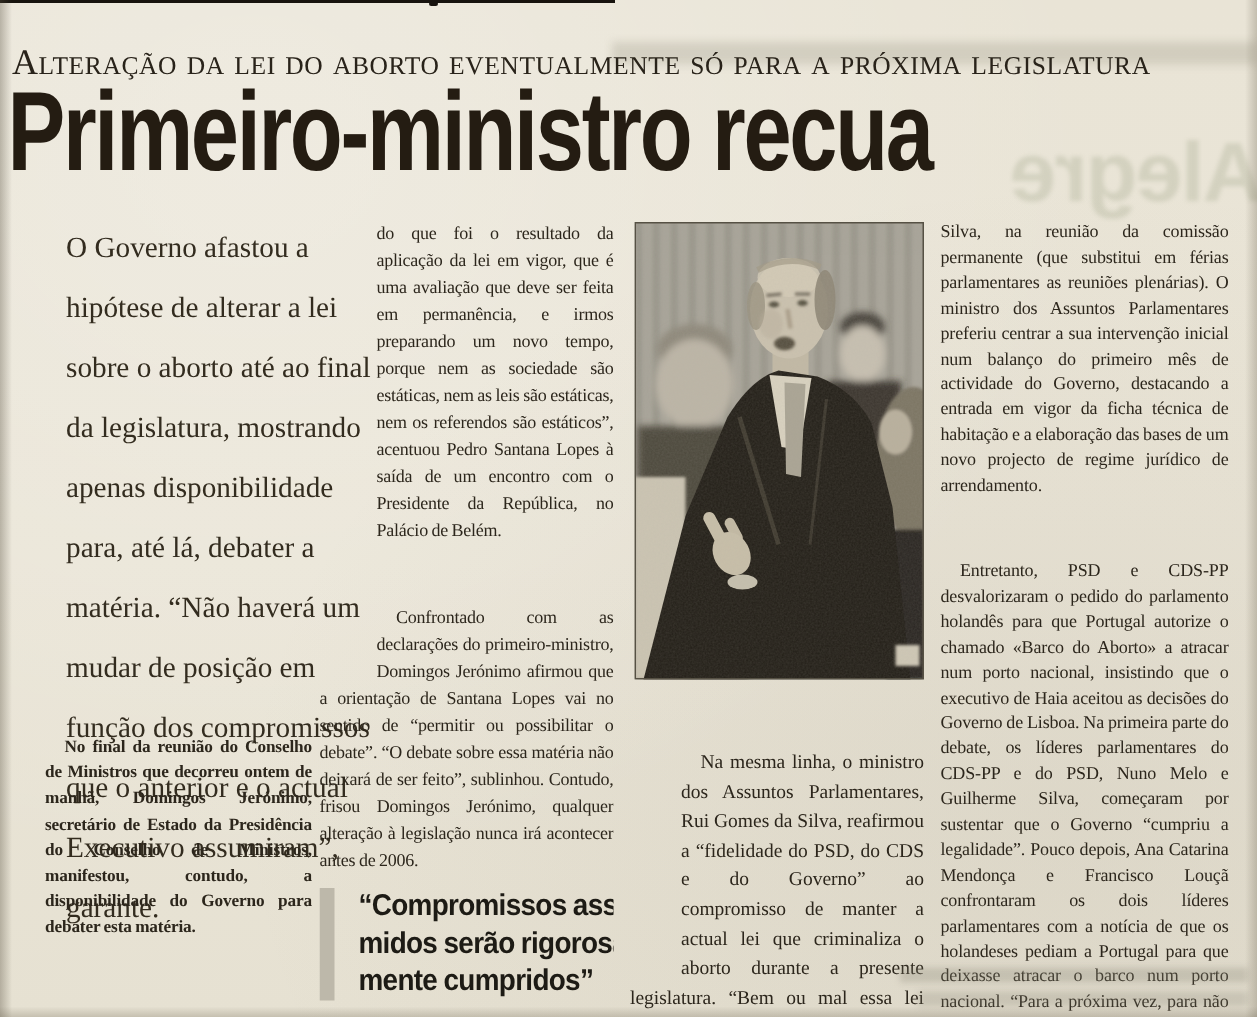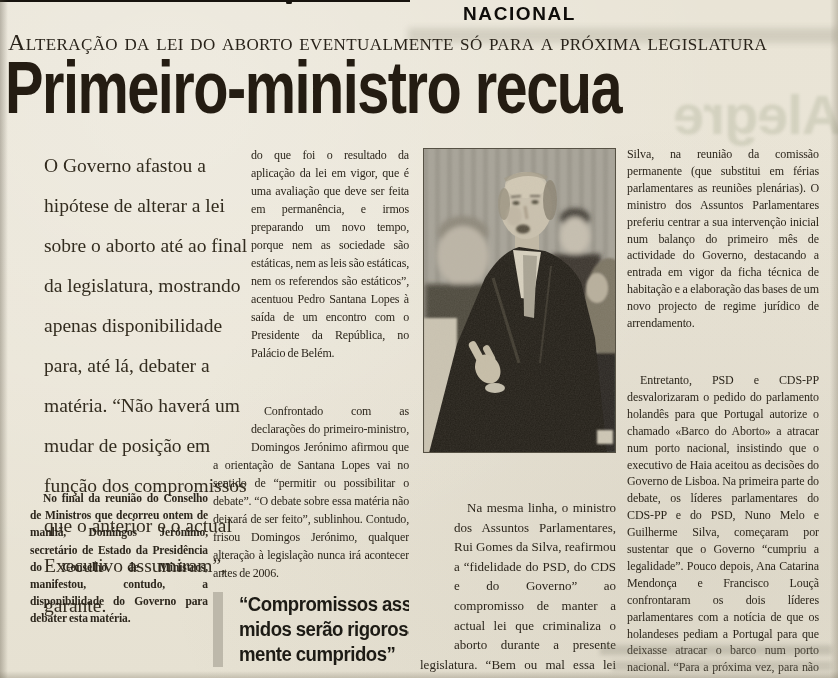--- a/index.html
+++ b/index.html
@@ -68,21 +68,20 @@
 </head>
 <body>
 
 <div class="page">
 
   <div class="abs edge-top"></div>
   <div class="abs edge-dot"></div>
   <div class="abs bleed-band"></div>
   <div class="abs bleed-alegre">Alegre</div>
 
-  <div class="abs section-label">NACIONAL</div>
   <div class="abs kicker">Alteração da lei do aborto eventualmente só para a próxima legislatura</div>
   <div class="abs headline">Primeiro-ministro recua</div>
 
   <div class="abs lead">O Governo afastou a hipótese de alterar a lei sobre o aborto até ao final da legislatura, mostrando apenas disponibilidade para, até lá, debater a matéria. “Não haverá um mudar de posição em função dos compromissos que o anterior e o actual Executivo assumiram”, garante.</div>
   <div class="abs col1 bodytext">
     <p class="indent">No final da reunião do Conselho de Ministros que decorreu ontem de manhã, Domingos Jerónimo, secretário de Estado da Presidência do Conselho de Ministros, manifestou, contudo, a disponibilidade do Governo para debater esta matéria.</p>
   </div>
 
   <div class="abs col2 bodytext">
     <div class="col2-gap"></div>

